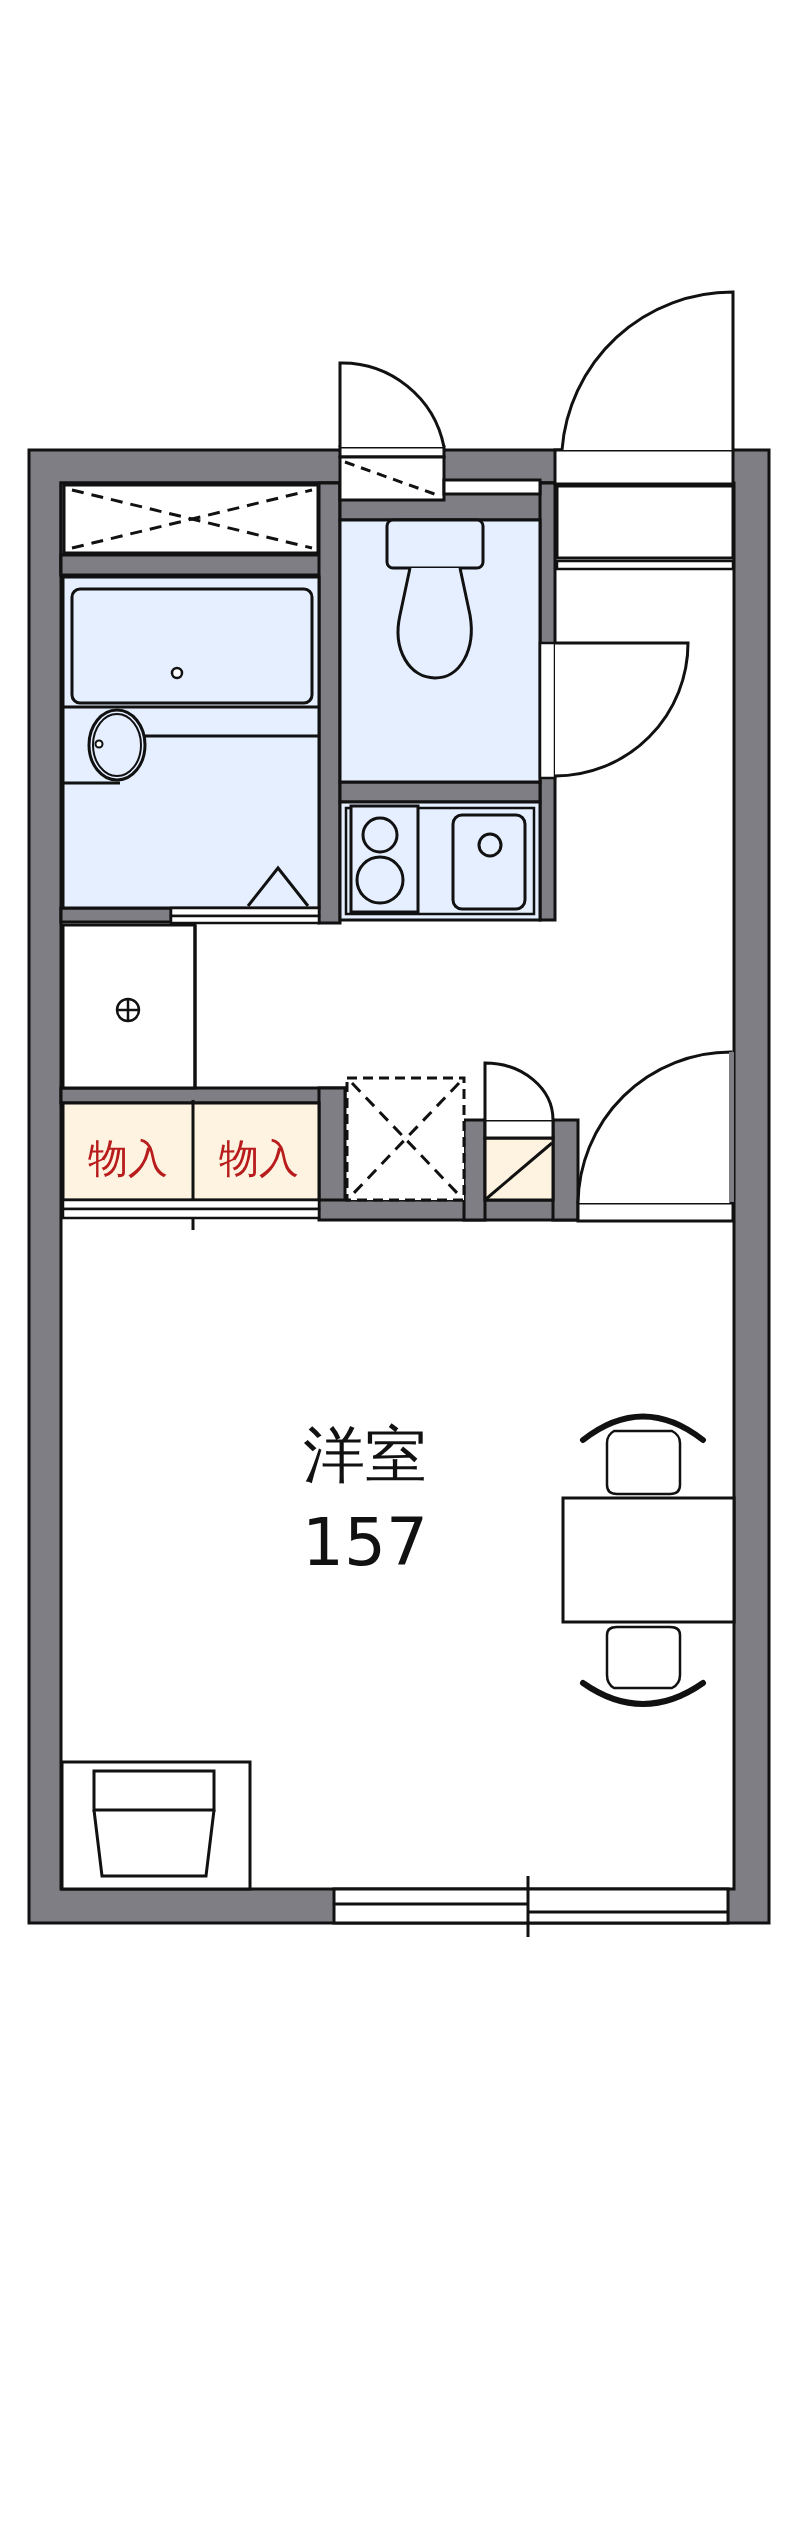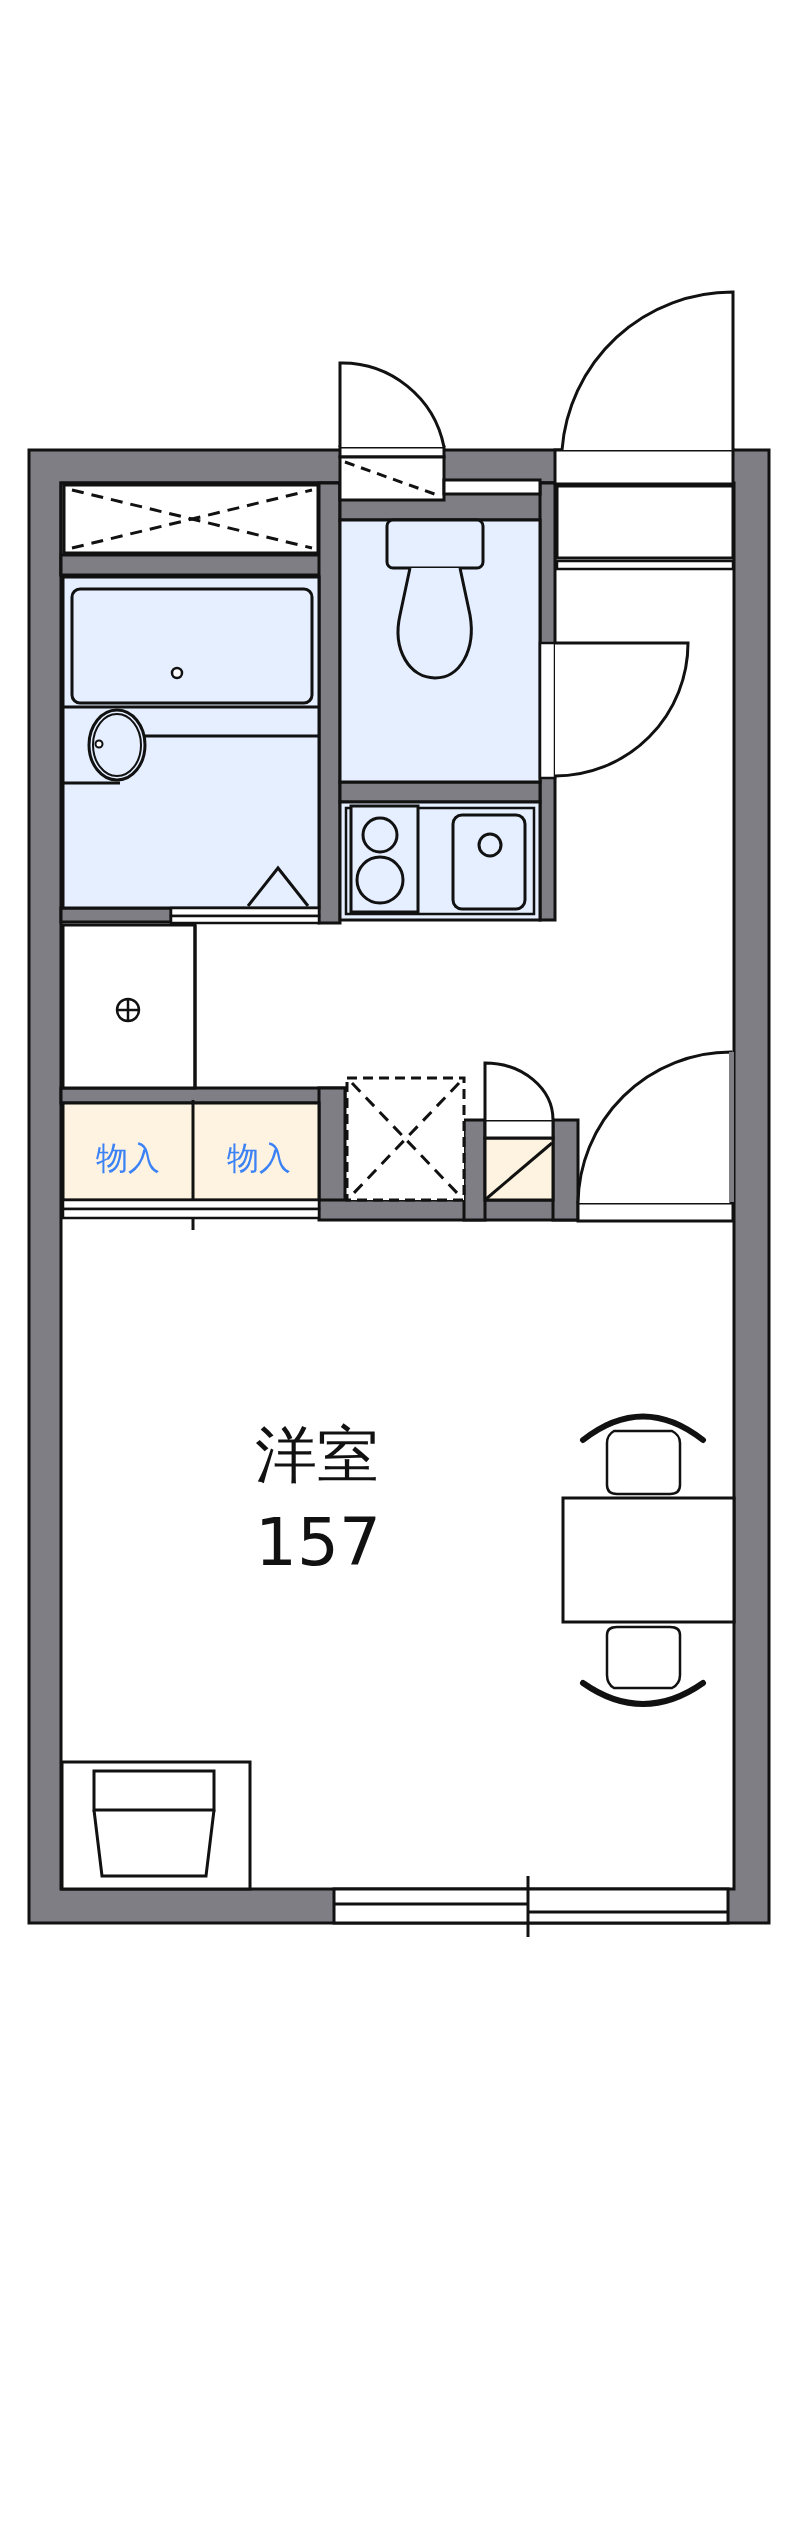--- a/index.html
+++ b/index.html
@@ -2,31 +2,31 @@
 <html><head>
 <meta charset="utf-8">
 <style>
   html, body { margin: 0; padding: 0; background: #ffffff; }
   body { width: 800px; height: 2531px; position: relative; overflow: hidden; }
   #plan { position: absolute; left: 0; top: 0; width: 800px; height: 2531px; }
   .room-label {
     position: absolute;
     font-family: "DejaVu Sans", sans-serif;
     color: #111;
-    text-align: left;
+    text-align: center;
     white-space: nowrap;
   }
   .room-name { left: 255px; top: 1420px; width: 220px; font-size: 62px; line-height: 70px; }
   .room-number { left: 255px; top: 1505px; width: 220px; font-size: 66px; line-height: 76px; }
   .storage-label {
     position: absolute;
     font-family: "DejaVu Sans", sans-serif;
-    font-size: 32px;
+    font-size: 40px;
     line-height: 50px;
-    color: #3b82f6;
+    color: #b91c1c;
     text-align: center;
     width: 124px;
   }
   .storage-1 { left: 66px; top: 1133px; }
   .storage-2 { left: 197px; top: 1133px; }
 </style>
 </head>
 <body>
 
 <svg id="plan" viewBox="0 0 800 2531" xmlns="http://www.w3.org/2000/svg">

